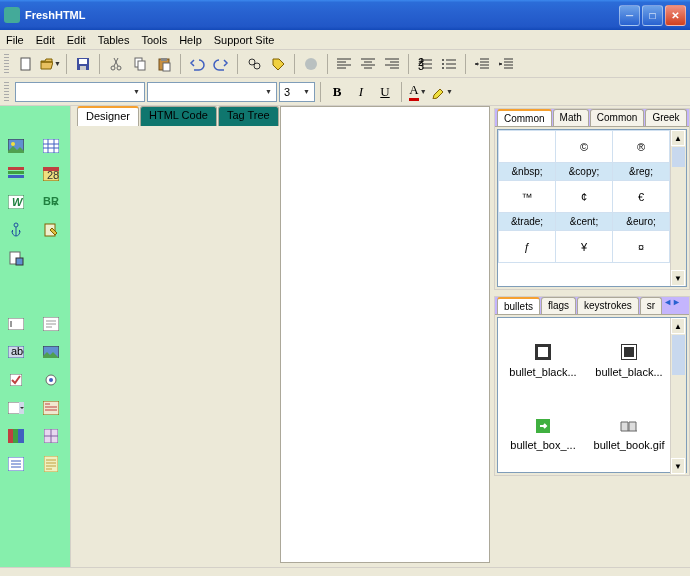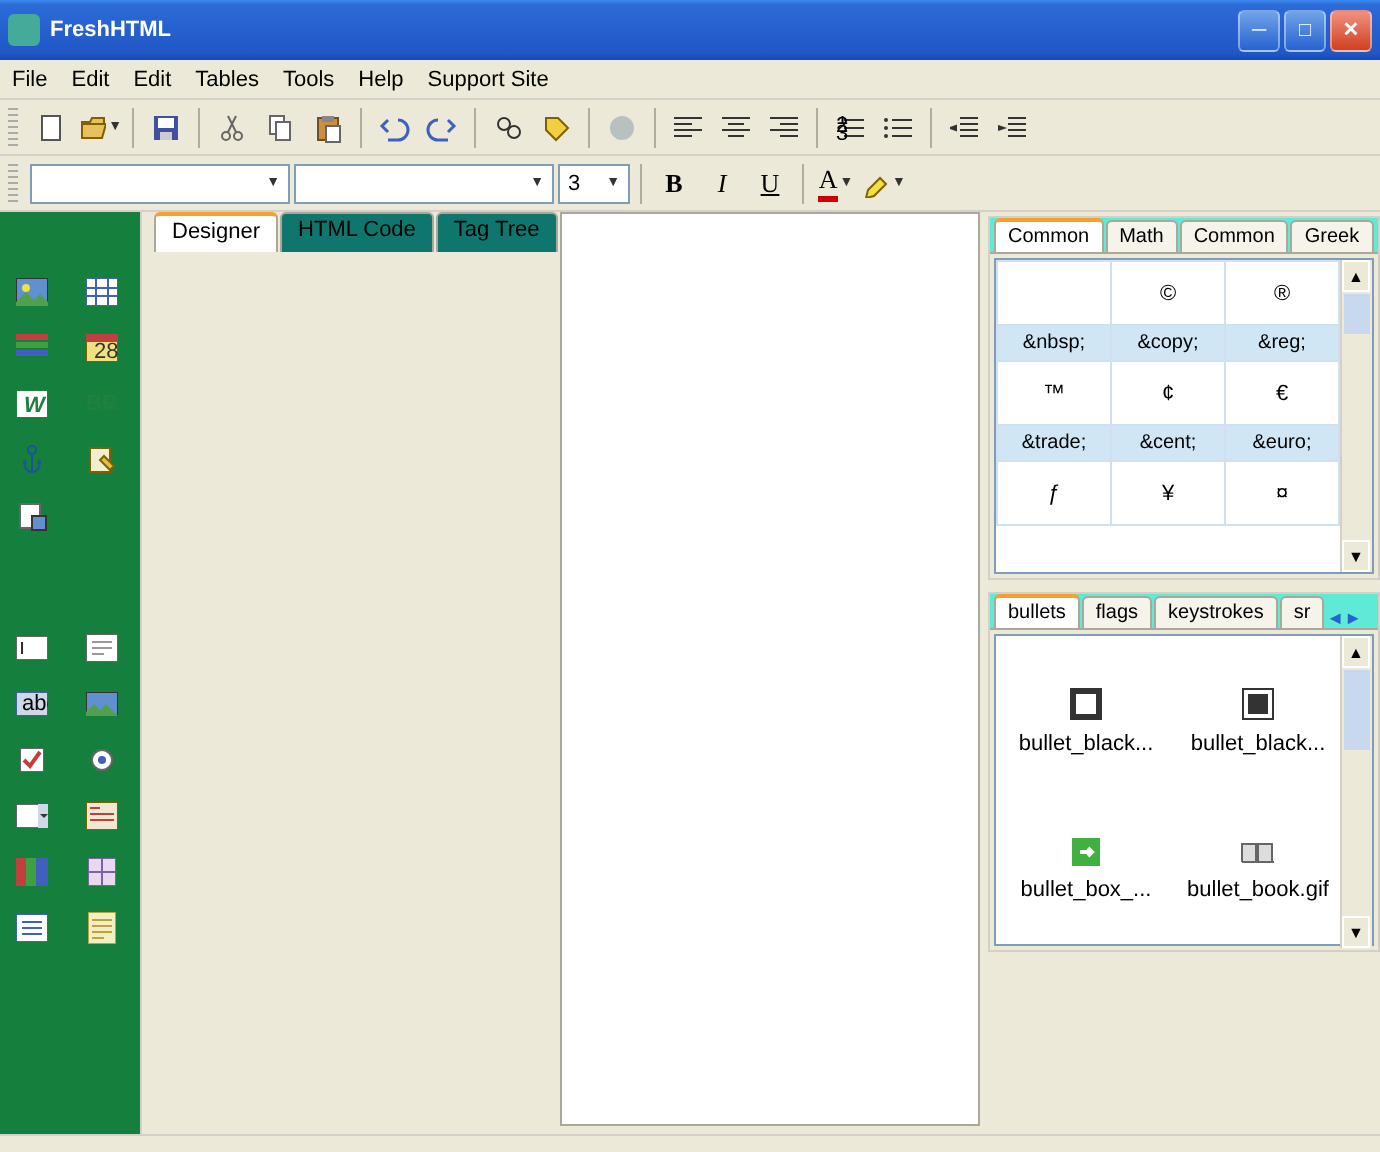--- a/index.html
+++ b/index.html
@@ -14,32 +14,32 @@
 .menubar { height: 20px; background: #ece9d8; display: flex; align-items: center; padding: 0 6px; gap: 12px; border-bottom: 1px solid #d4d0c8; }
 .menubar span { cursor: pointer; }
 .toolbar1, .toolbar2 { height: 28px; background: #ece9d8; display: flex; align-items: center; padding: 0 4px; gap: 2px; border-bottom: 1px solid #d4d0c8; }
 .tb-grip { width: 5px; height: 20px; background: repeating-linear-gradient(to bottom, #aaa 0, #aaa 1px, transparent 1px, transparent 3px); margin-right: 4px; }
 .tb-btn { width: 22px; height: 22px; display: flex; align-items: center; justify-content: center; cursor: pointer; border-radius: 2px; }
 .tb-sep { width: 1px; height: 20px; background: #b0ada0; margin: 0 3px; }
 .dropdown-arrow { font-size: 7px; color: #333; margin-left: 1px; }
 .font-select { height: 20px; width: 130px; background: white; border: 1px solid #7f9db9; display: flex; align-items: center; padding: 0 4px; }
 .size-select { height: 20px; width: 36px; background: white; border: 1px solid #7f9db9; display: flex; align-items: center; padding: 0 4px; }
 .main-area { display: flex; height: 461px; }
-.left-sidebar { width: 71px; background: #15803d; border-right: 1px solid #d4d0c8; padding: 30px 6px 6px; }
+.left-sidebar { width: 71px; background: #86efac; border-right: 1px solid #d4d0c8; padding: 30px 6px 6px; }
 .left-sidebar .icon-grid { display: grid; grid-template-columns: 1fr 1fr; gap: 8px 12px; }
 .sb-icon { width: 20px; height: 20px; display: flex; align-items: center; justify-content: center; cursor: pointer; }
 .sb-gap { grid-column: 1 / 3; height: 30px; }
 .center-panel { flex: 1; display: flex; flex-direction: row; background: #ece9d8; }
 .tabs-row { display: flex; height: 20px; padding-left: 6px; }
 .tab { padding: 2px 8px; background: #0f766e; border: 1px solid #aca899; border-bottom: none; border-radius: 3px 3px 0 0; cursor: pointer; margin-right: 1px; }
 .tab.active { background: white; border-top: 2px solid #f5a030; }
 .editor { flex: 1; background: white; border: 1px solid #aca899; margin: 0 4px 4px 0; }
 .right-panel { width: 196px; display: flex; flex-direction: column; gap: 6px; padding-top: 2px; }
 .panel-box { background: #ece9d8; border: 1px solid #d4d0c8; }
-.panel-tabs { display: flex; background: #5eead4; border-bottom: 1px solid #aca899; padding-left: 2px; align-items: flex-end; }
+.panel-tabs { display: flex; background: #c4b5fd; border-bottom: 1px solid #aca899; padding-left: 2px; }
 .ptab { padding: 2px 6px; background: #f5f3ea; border: 1px solid #aca899; border-bottom: none; border-radius: 3px 3px 0 0; margin-right: 1px; cursor: pointer; font-size: 10px; }
 .ptab.active { background: white; border-top: 2px solid #f5a030; }
 .char-grid { background: white; border: 1px solid #7f9db9; margin: 2px; height: 158px; position: relative; }
 .char-table { width: calc(100% - 16px); border-collapse: collapse; }
 .char-table td { border: 1px solid #d0e0f0; text-align: center; height: 32px; width: 33%; font-size: 11px; }
 .char-table tr.label-row td { background: #d0e6f5; height: 18px; font-size: 10px; }
 .scroll-v { position: absolute; right: 0; top: 0; width: 16px; height: 100%; background: #ece9d8; border-left: 1px solid #d4d0c8; }
 .scroll-btn { width: 14px; height: 16px; background: #ece9d8; border: 1px solid #fff; display: flex; align-items: center; justify-content: center; font-size: 8px; cursor: pointer; }
 .items-grid { background: white; border: 1px solid #7f9db9; margin: 2px; height: 156px; display: grid; grid-template-columns: 1fr 1fr; grid-auto-rows: 70px; padding: 8px 16px 8px 4px; gap: 4px; position: relative; }
 .item-cell { display: flex; flex-direction: column; align-items: center; justify-content: center; gap: 6px; cursor: pointer; font-size: 10px; }

